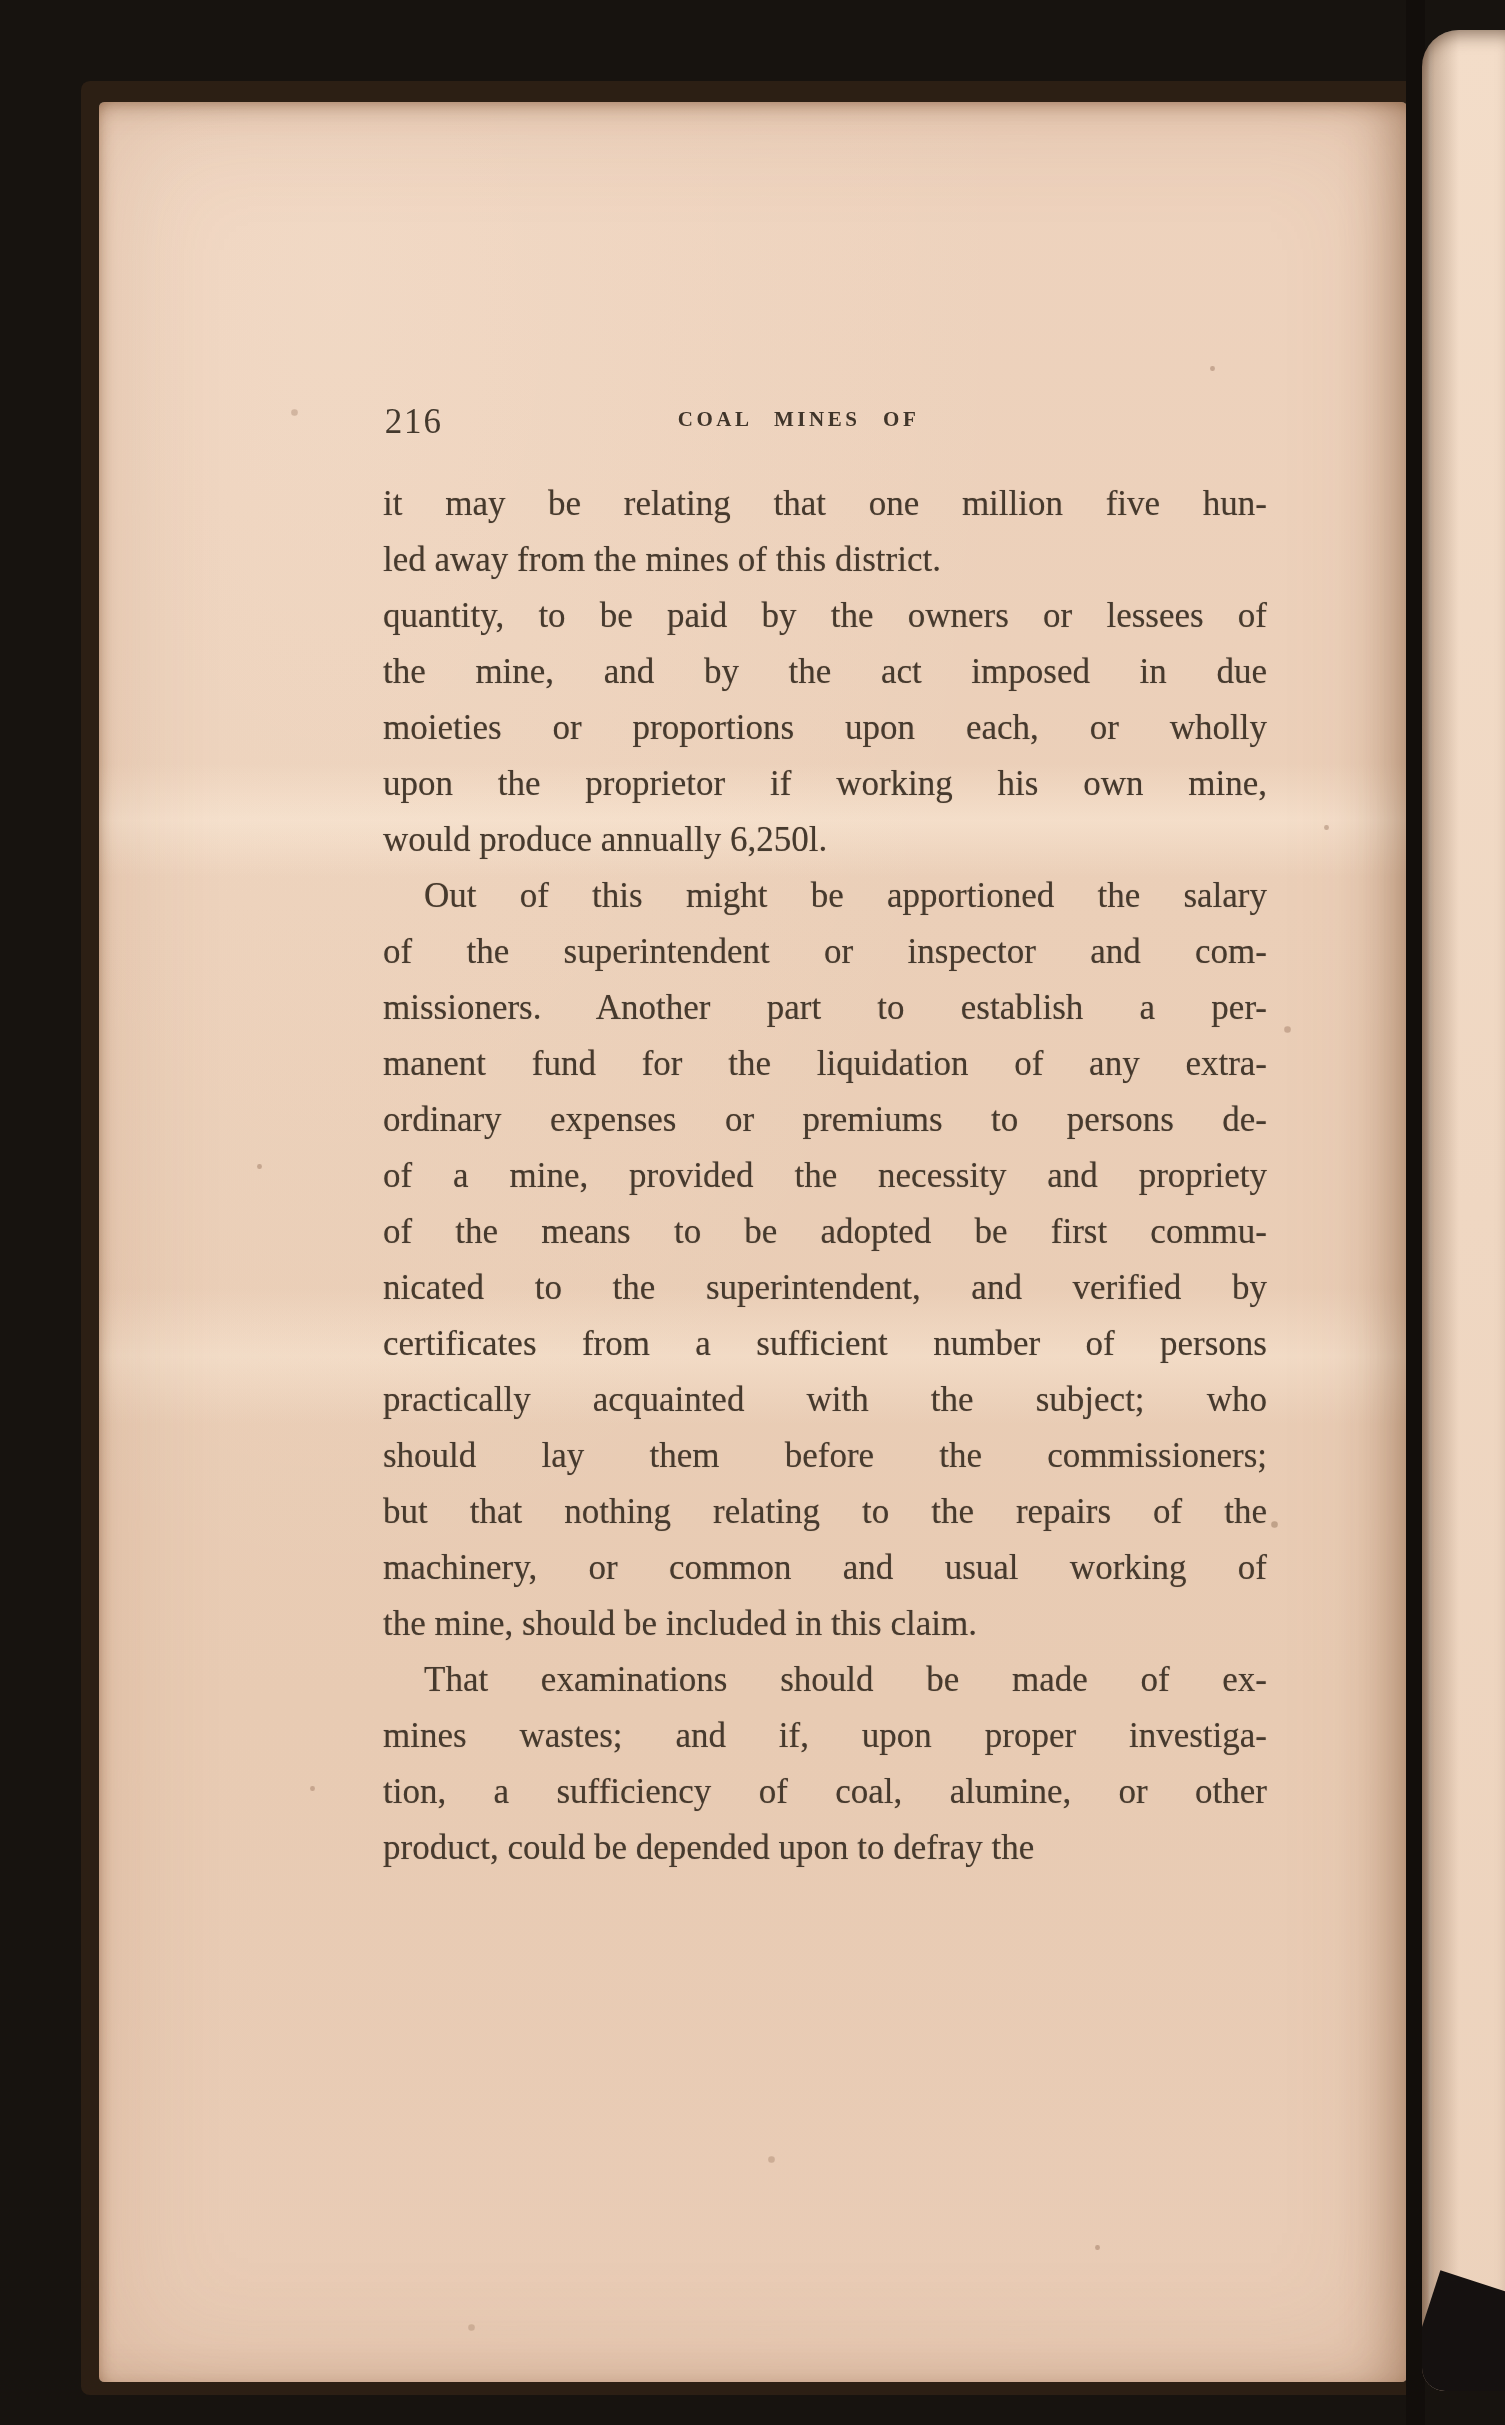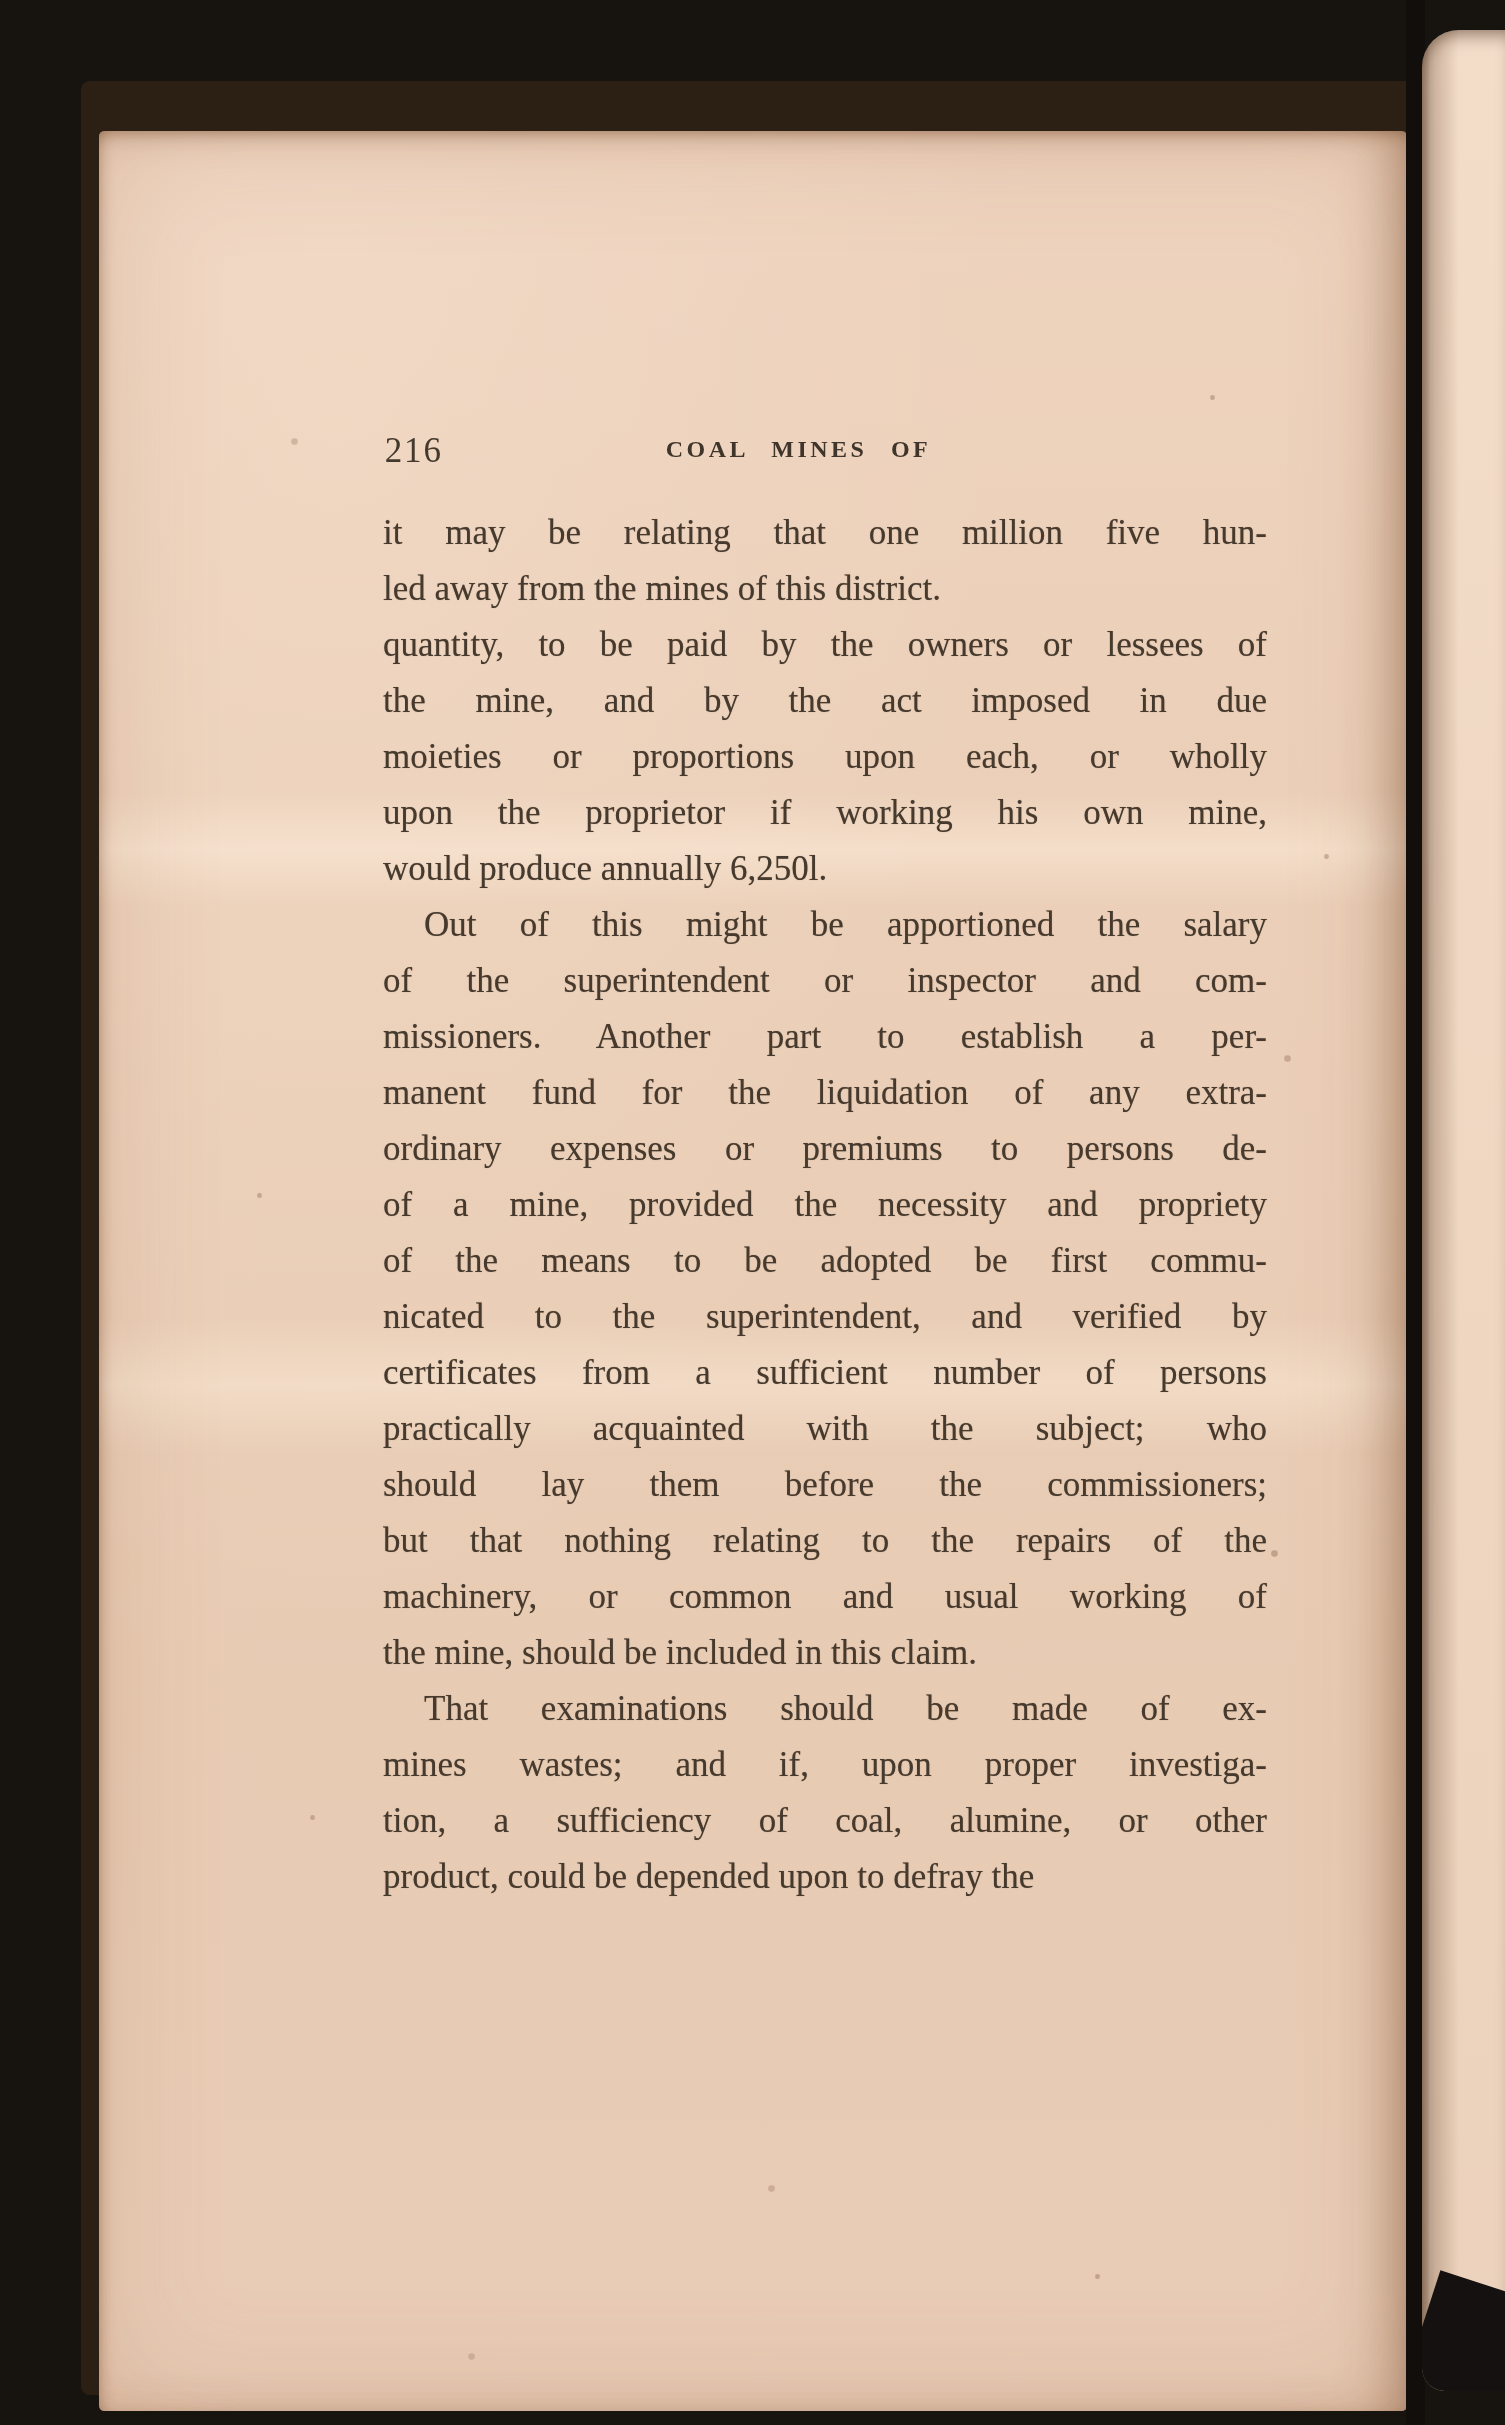--- a/index.html
+++ b/index.html
@@ -12,40 +12,40 @@
   .page-main{position:absolute;left:99px;top:102px;width:1308px;height:2280px;
              background:
                radial-gradient(ellipse at 18% 8%, rgba(255,241,226,.20), rgba(255,241,226,0) 45%),
                linear-gradient(180deg, rgba(255,238,218,0) 29%, rgba(255,240,222,.45) 31.5%, rgba(255,238,218,0) 34%),
                linear-gradient(180deg, rgba(255,238,218,0) 52%, rgba(255,240,222,.40) 55%, rgba(255,238,218,0) 58%),
                linear-gradient(180deg,#eed3be 0%, #ebcfb8 35%, #e8cbb3 70%, #e9ccb6 100%);
              border-radius:5.3px;
              box-shadow: inset 0 0 124px rgba(150,90,55,.20),
                          inset -30px 0 53px -21px rgba(95,55,25,.45),
                          inset 0 12.4px 19.4px -12.4px rgba(110,70,40,.55),
-                         inset 8.8px 0 16px -8.8px rgba(120,75,40,.45); margin-top: 29px;}
+                         inset 8.8px 0 16px -8.8px rgba(120,75,40,.45);}
   
   .specks{position:absolute;left:0;top:0;width:2.6px;height:2.6px;border-radius:50%;
           box-shadow:
             194px 309px 0 1.8px rgba(120,80,55,.25),
             1112px 265px 0 0.9px rgba(110,70,45,.3),
             1187px 926px 0 1.8px rgba(110,70,45,.28),
             159px 1063px 0 0.9px rgba(110,70,45,.3),
             1174px 1421px 0 1.8px rgba(100,65,40,.3),
             212px 1685px 0 0.9px rgba(110,70,45,.28),
             671px 2056px 0 1.8px rgba(120,80,55,.25),
             997px 2144px 0 0.9px rgba(110,70,45,.3),
             371px 2224px 0 1.8px rgba(120,80,55,.22),
             1226px 724px 0 0.9px rgba(110,70,45,.3);}
   
   .content{position:absolute;left:284px;top:298px;width:884px;color:#463a2e;}
   .header-row{position:relative;height:44px;}
   .page-num{position:absolute;left:1.8px;top:1.8px;font-size:35px;letter-spacing:1.8px;color:#44392d;}
   .running-title{position:absolute;left:0;right:0;top:7px;text-align:center;
-                 transform:translateX(-26.5px);font-size:24px;font-weight:700;
+                 transform:translateX(-26.5px);font-size:21px;font-weight:700;
                  letter-spacing:3.5px;word-spacing:14px;color:#40352a;}
   .body{margin-top:32px;font-size:35px;line-height:56px;
         text-shadow:0 0 0.9px rgba(70,48,28,.45);}
   .line{text-align:justify;text-align-last:justify;white-space:normal;}
   .line.indent{text-indent:41px;}
   .line.end{text-align-last:left;}
   
   .gutter{position:absolute;left:1406px;top:0;width:19.4px;height:2426px;background:#120e0b;}
   .page-next{position:absolute;left:1422px;top:30px;width:83px;height:2361px;overflow:hidden;
              background:

